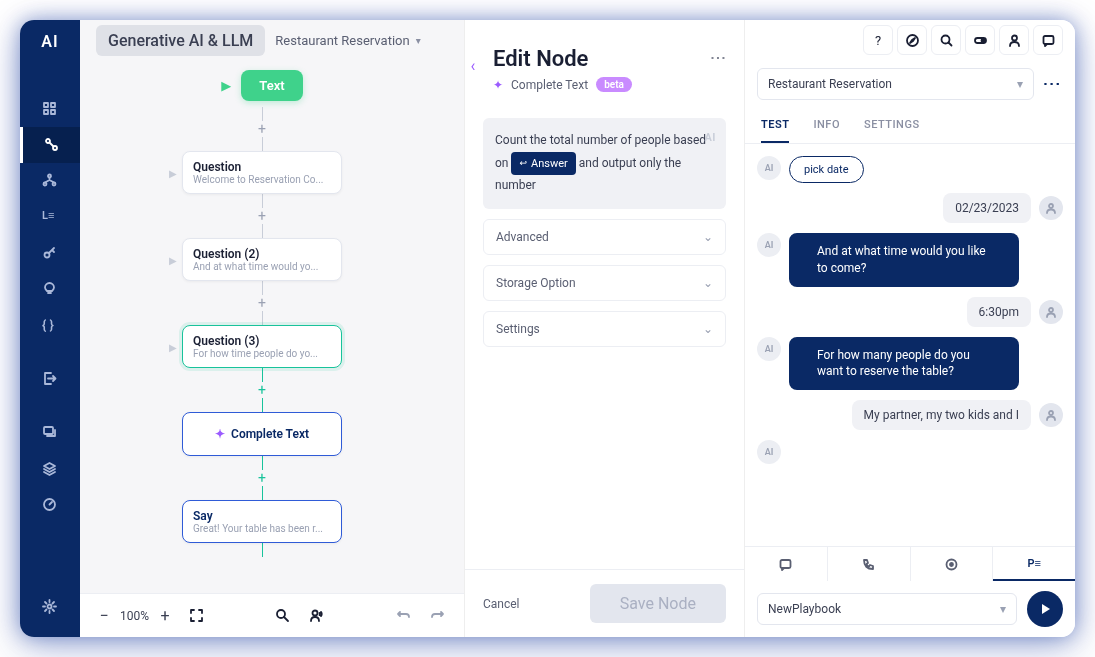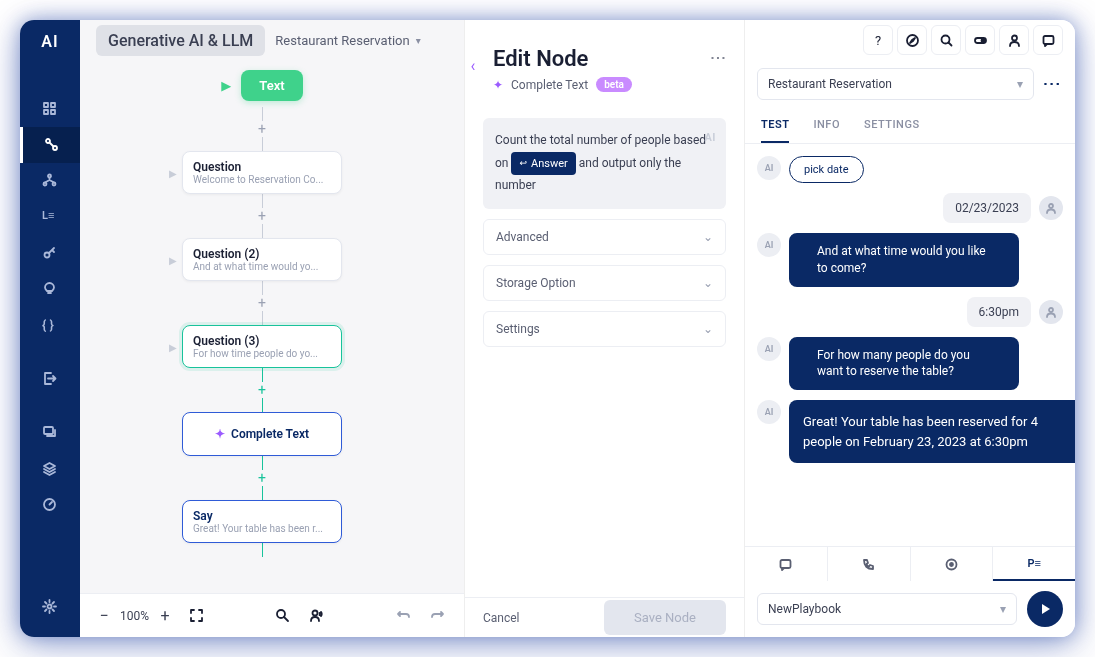--- a/index.html
+++ b/index.html
@@ -50,23 +50,23 @@
 
 .edit-body { flex:1; padding: 16px 18px; display:flex; flex-direction:column; gap:10px; overflow:auto;}
 .field-label { font-size:11px; color:#8a8fa2; display:flex; align-items:center; gap:4px;}
 .prompt-box { background:#f0f1f5; border-radius:6px; padding:12px; font-size:12px; color:#3a3f52; line-height:1.8; position:relative;}
 .token { background:#0a2965; color:#fff; padding:2px 8px; border-radius:4px; font-size:11px; display:inline-flex; align-items:center; gap:4px;}
 .token .tk-ico { font-size:9px;}
 .ai-mark { position:absolute; right:10px; top:10px; color:#c8cdd8; font-size:11px; font-weight:600; letter-spacing:0.5px;}
 .acc { border:1px solid #eceef3; border-radius:6px; padding:10px 12px; font-size:12px; color:#5a5f72; display:flex; justify-content:space-between; align-items:flex-start; cursor:pointer;}
 .acc .chev{ color:#9aa1b3; font-size:12px;}
 
-.edit-footer { height: 40px; border-top:1px solid #eceef3; display:flex; align-items:center; justify-content:space-between; padding:0 18px;}
+.edit-footer { height: 68px; border-top:1px solid #eceef3; display:flex; align-items:center; justify-content:space-between; padding:0 18px;}
 .btn-text { font-size:12px; color:#5a5f72; cursor:pointer;}
-.btn-disabled { background:#e3e6ee; color:#aab0c2; padding:10px 30px; border-radius:6px; font-size:13px; }
+.btn-disabled { background:#e3e6ee; color:#aab0c2; padding:10px 30px; border-radius:6px; font-size:16px; }
 
 .chat-col { width: 330px; background:#fff; display:flex; flex-direction:column; flex-shrink:0;}
 .chat-top { height:40px; display:flex; align-items:center; justify-content:flex-end; gap:4px; padding:0 12px;}
 .top-icon { width:30px; height:30px; border:1px solid #eceef3; border-radius:6px; display:flex; align-items:center; justify-content:center; color:#1a1f33; font-size:13px; cursor:pointer;}
 
 .select-row { display:flex; align-items:center; gap:8px; padding:8px 12px;}
 .select { flex:1; border:1px solid #e3e6ee; border-radius:6px; padding:8px 10px; font-size:12px; color:#3a3f52; display:flex; justify-content:space-between; align-items:center;}
 .kebab2 { color:#0a2965; font-size:18px; cursor:pointer; writing-mode: vertical-rl;}
 
 .tabs { display:flex; gap:24px; padding:0 16px; border-bottom:1px solid #eceef3; font-size:11px;}
@@ -383,23 +383,31 @@
             <svg class="ico" style="width:12px;height:12px;">
               <circle cx="6" cy="4" r="2"></circle>
               <path d="M2 11 C2 8 4 7.5 6 7.5 C8 7.5 10 8 10 11"></path>
             </svg>
           </div>
       </div>
       <div class="ai-row">
         <div class="av">AI</div>
         <div class="bubble-ai">For how many people do you want to reserve the table?</div>
       </div>
+      <div class="user-row">
+        <div class="bubble-user">My partner, my two kids and I</div>
+        <div class="av user">
+            <svg class="ico" style="width:12px;height:12px;">
+              <circle cx="6" cy="4" r="2"></circle>
+              <path d="M2 11 C2 8 4 7.5 6 7.5 C8 7.5 10 8 10 11"></path>
+            </svg>
+          </div>
+      </div>
       <div class="final-row">
         <div class="av">AI</div>
-        <div class="bubble-final">Great! Your table has been reserved for 4 people on February 23, 2023 at 6:30pm</div>
       </div>
     </div>
     <div class="mode-row">
       <div class="m">
           <svg class="ico">
             <rect x="2.5" y="3" width="10" height="8" rx="1.5"></rect>
             <path d="M6 11 L4 13 V11"></path>
           </svg>
         </div>
       <div class="m">

